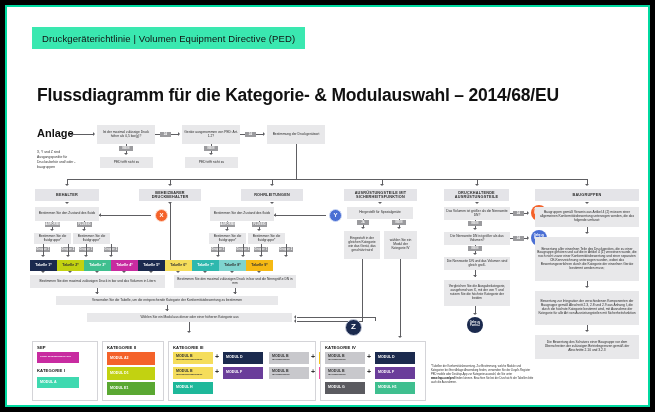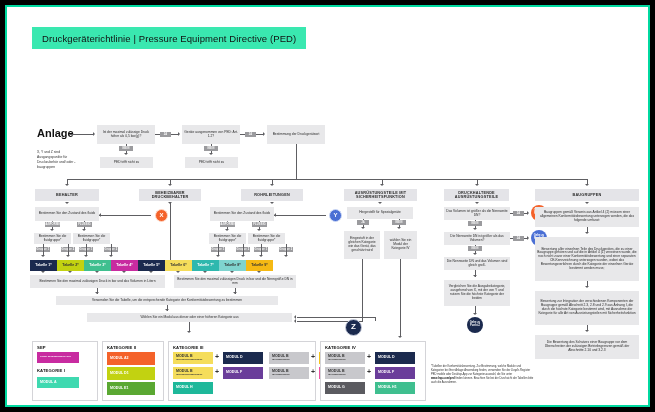--- a/index.html
+++ b/index.html
@@ -91,21 +91,22 @@
     font-size:2.7px; color:#333; line-height:1.45; text-align:left;
   }
   #footnote b { color:#111; }
 </style>
 </head>
 <body>
 
 <div id="page">
 <div id="frame">
 
-  <div id="tagbar">Druckgeräterichtlinie | Pressure Equipment Directive (PED)</div>
+  <div id="tagbar">Druckgeräterichtlinie | Volumen Equipment Directive (PED)</div>
+  <div id="maintitle">Flussdiagramm für die Kategorie- &amp; Modulauswahl – 2014/68/EU</div>
 
   <div id="startlbl">Anlage</div>
   <div id="startnote">X, Y und Z sind Ausgangspunkte für Druckzubehör und/ oder -baugruppen</div>
   <div class="ln h" style="left:62px;top:127px;width:25px;"></div>
   <div class="arrr" style="left:86px;top:124.5px;"></div>
 
   <div class="box body" style="left:90px;top:118px;width:58px;height:19px;">Ist der maximal zulässige Druck höher als 0,5 bar(g)?</div>
   <div class="ln v" style="left:119px;top:137px;height:9px;"></div>
   <div class="yn" style="left:112px;top:139px;width:14px;height:5px;">NEIN</div>
   <div class="arrw" style="left:117px;top:146px;"></div>

